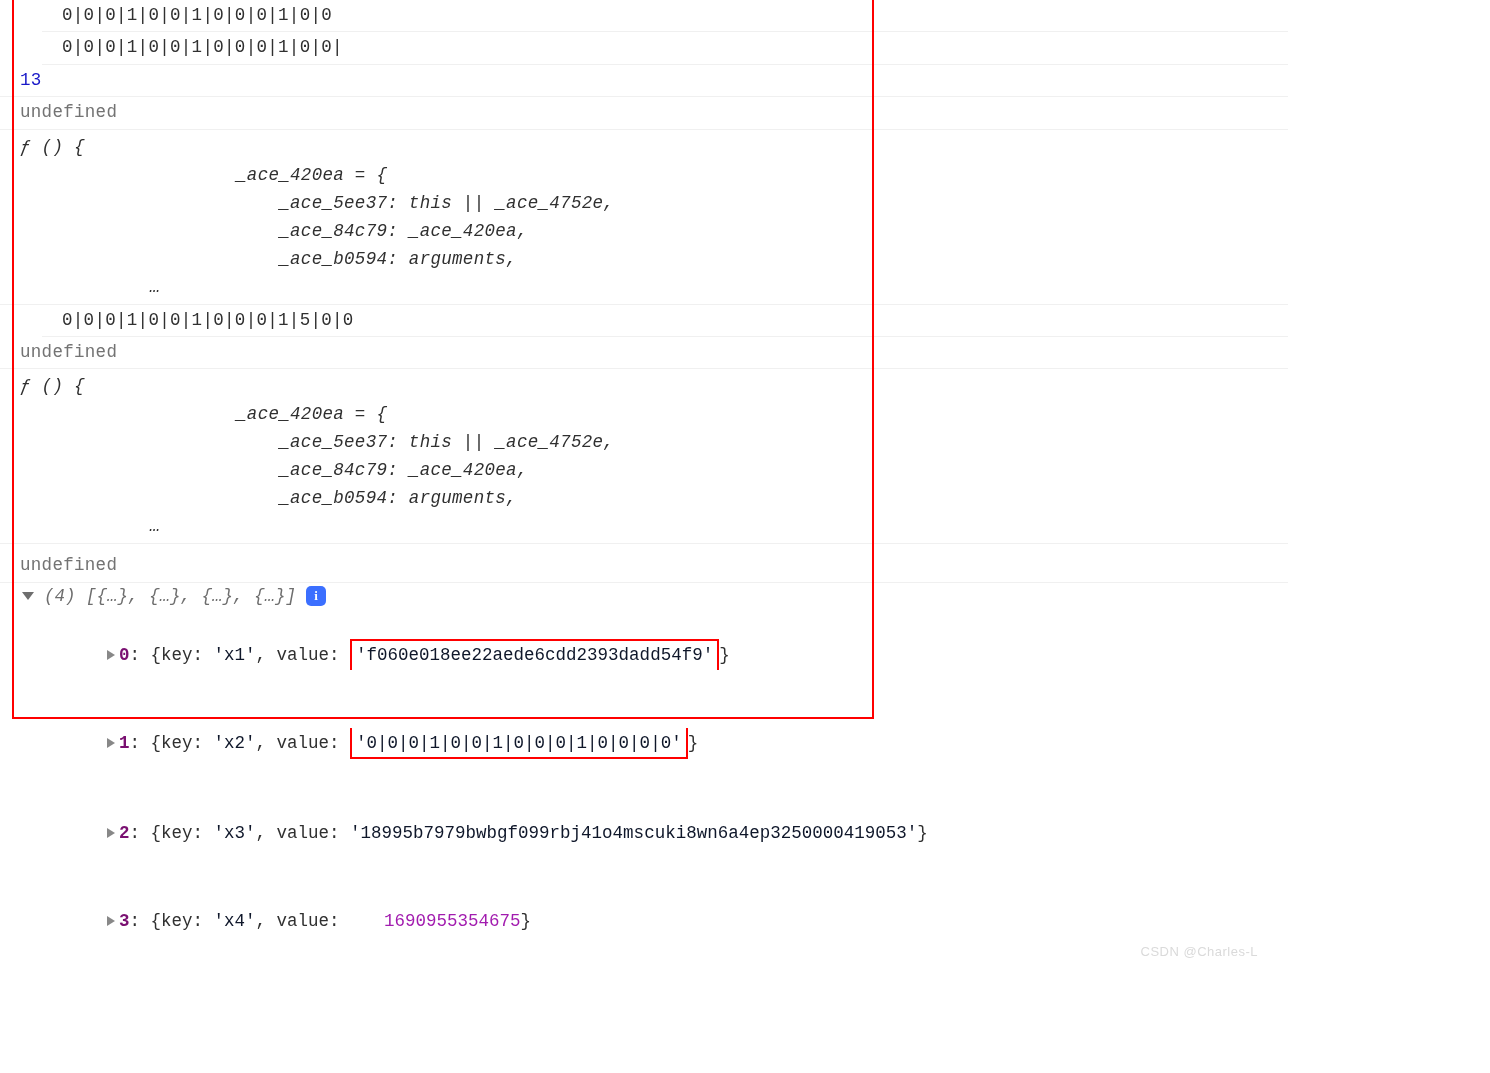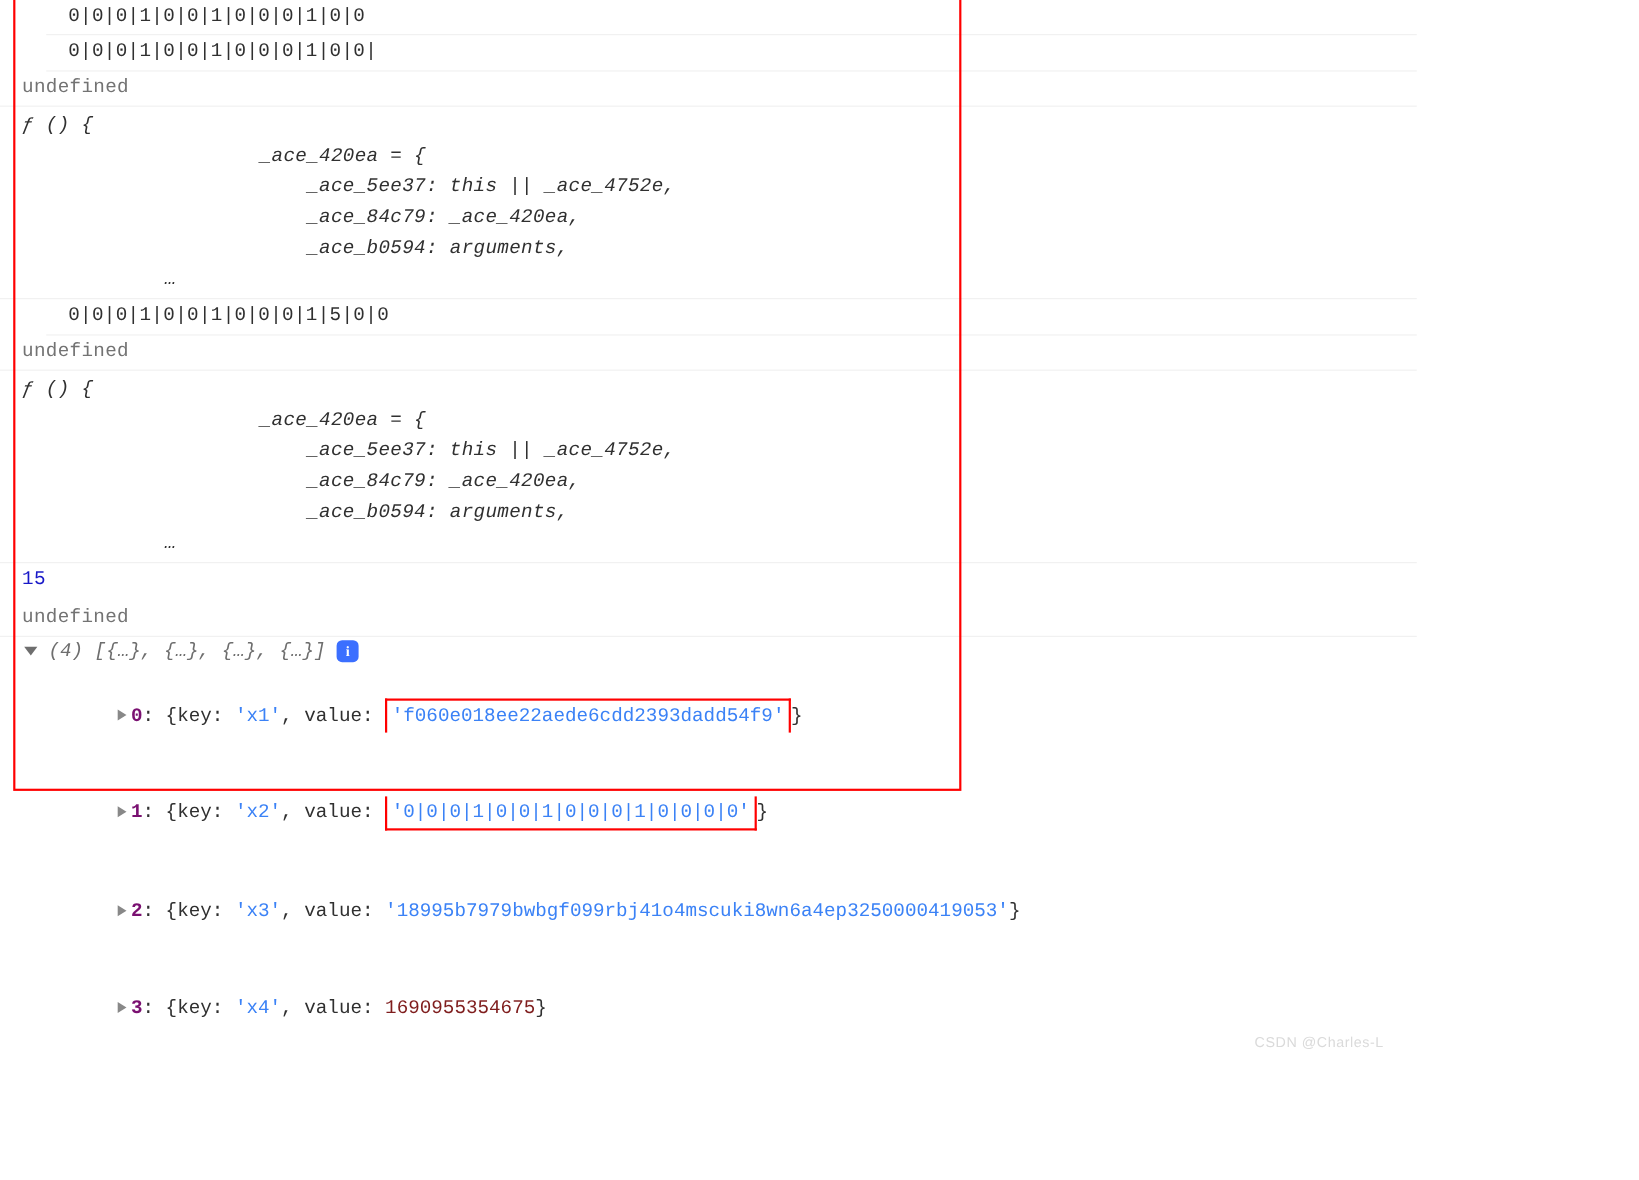--- a/index.html
+++ b/index.html
@@ -86,22 +86,22 @@
   .array-items {
     padding-left: 44px;
   }
   .array-item {
     padding: 2px 0;
     line-height: 1.6;
     white-space: pre;
   }
   .bold-idx { font-weight: bold; color: #7a1071; }
   .obj-key { color: #303030; }
-  .str-red { color: #3b82f6; }
-  .num-blue { color: #7f1d1d; }
+  .str-red { color: #0f172a; }
+  .num-blue { color: #a21caf; margin-left: 34px; }
   .red-box-2 {
     display: inline-block;
     border: 2.5px solid #ff0000;
     padding: 0 4px;
     position: relative;
     z-index: 6;
   }
   .watermark {
     position: absolute;
     bottom: 6px;
@@ -114,36 +114,36 @@
 </style>
 </head>
 <body>
 
 <div class="console-container">
 
   <div class="red-box-1"></div>
 
   <div class="row binstr">0|0|0|1|0|0|1|0|0|0|1|0|0</div>
   <div class="row binstr">0|0|0|1|0|0|1|0|0|0|1|0|0|</div>
+  <div class="row num">13</div>
   <div class="row undef">undefined</div>
   <div class="row func-body">ƒ () {
                     _ace_420ea = {
                         _ace_5ee37: this || _ace_4752e,
                         _ace_84c79: _ace_420ea,
                         _ace_b0594: arguments,
             …</div>
   <div class="row binstr">0|0|0|1|0|0|1|0|0|0|1|5|0|0</div>
   <div class="row undef">undefined</div>
   <div class="row func-body">ƒ () {
                     _ace_420ea = {
                         _ace_5ee37: this || _ace_4752e,
                         _ace_84c79: _ace_420ea,
                         _ace_b0594: arguments,
             …</div>
-  <div class="row num no-border" style="padding-bottom:0;">15</div>
 
   <div style="height:6px;"></div>
   <div class="row undef">undefined</div>
 
   <div class="array-summary">
     <span class="arrow-exp"></span>
     <span>(4) [{…}, {…}, {…}, {…}]</span>
     <span class="info-icon">i</span>
   </div>
 

